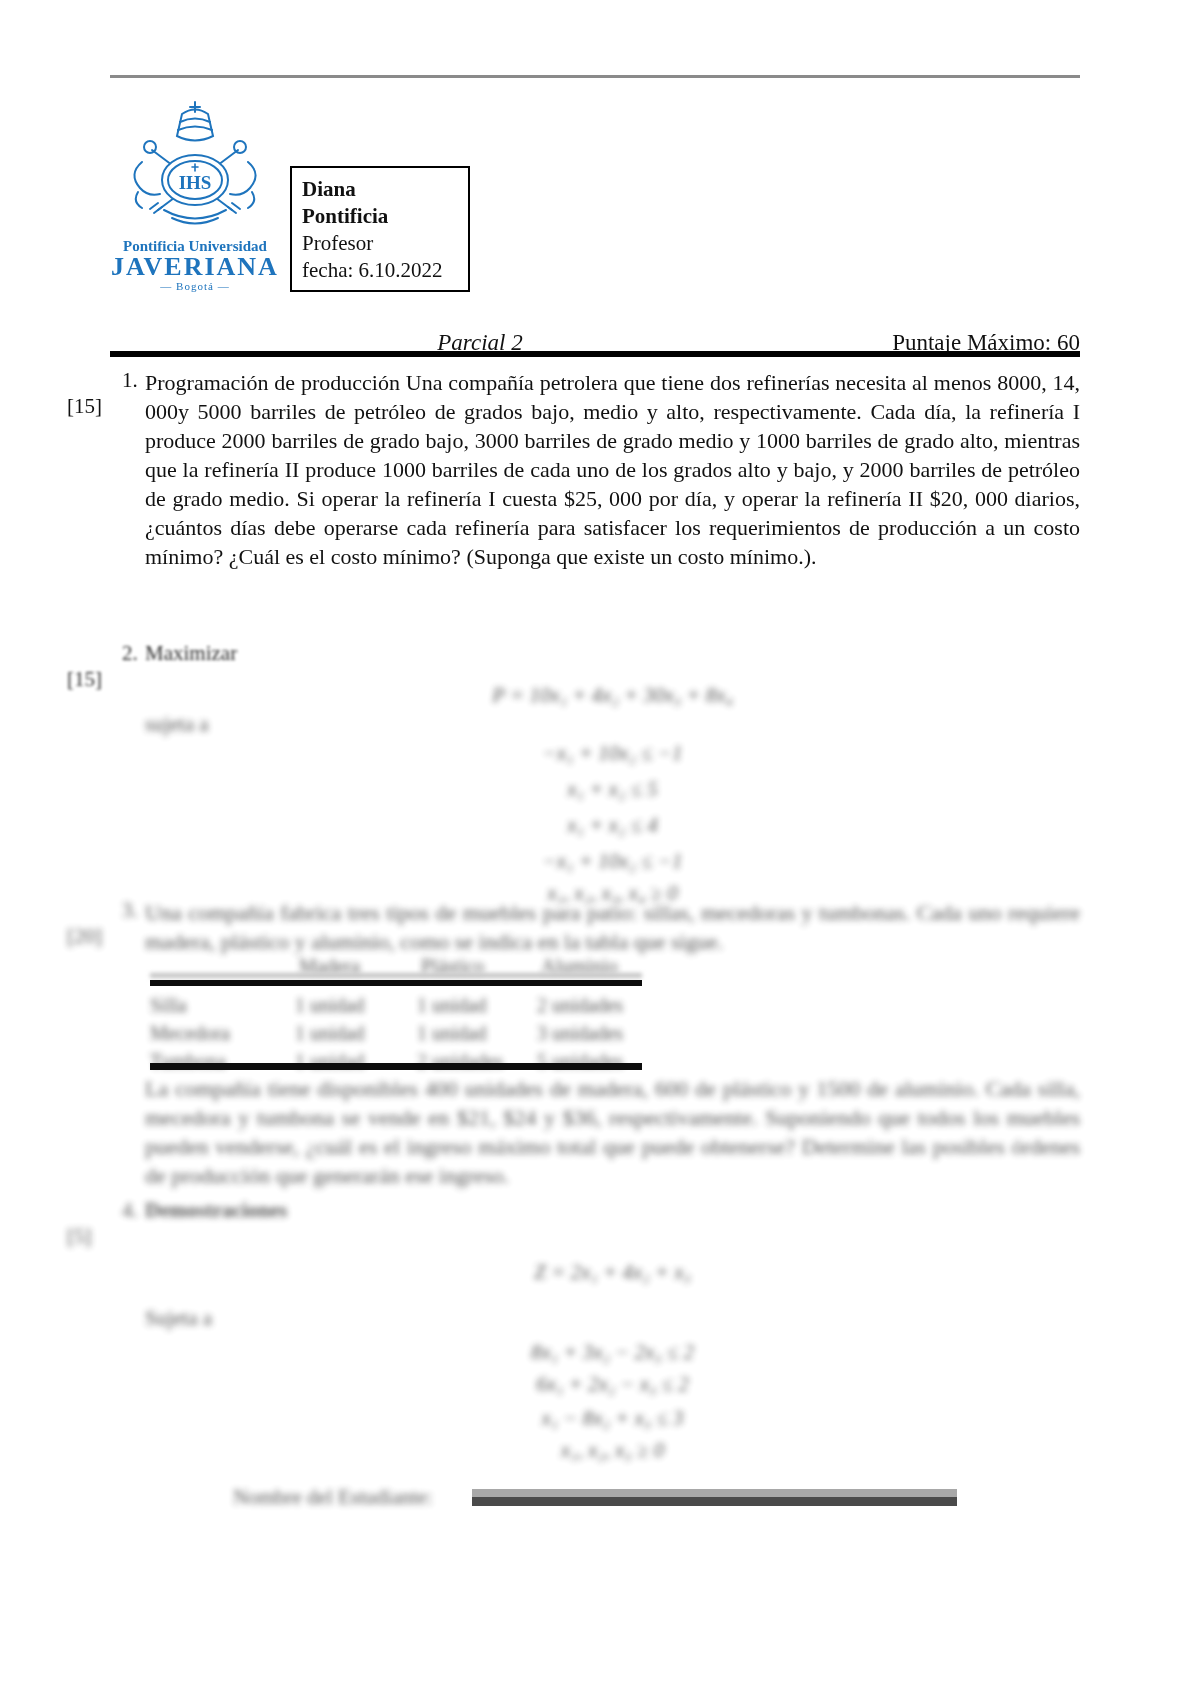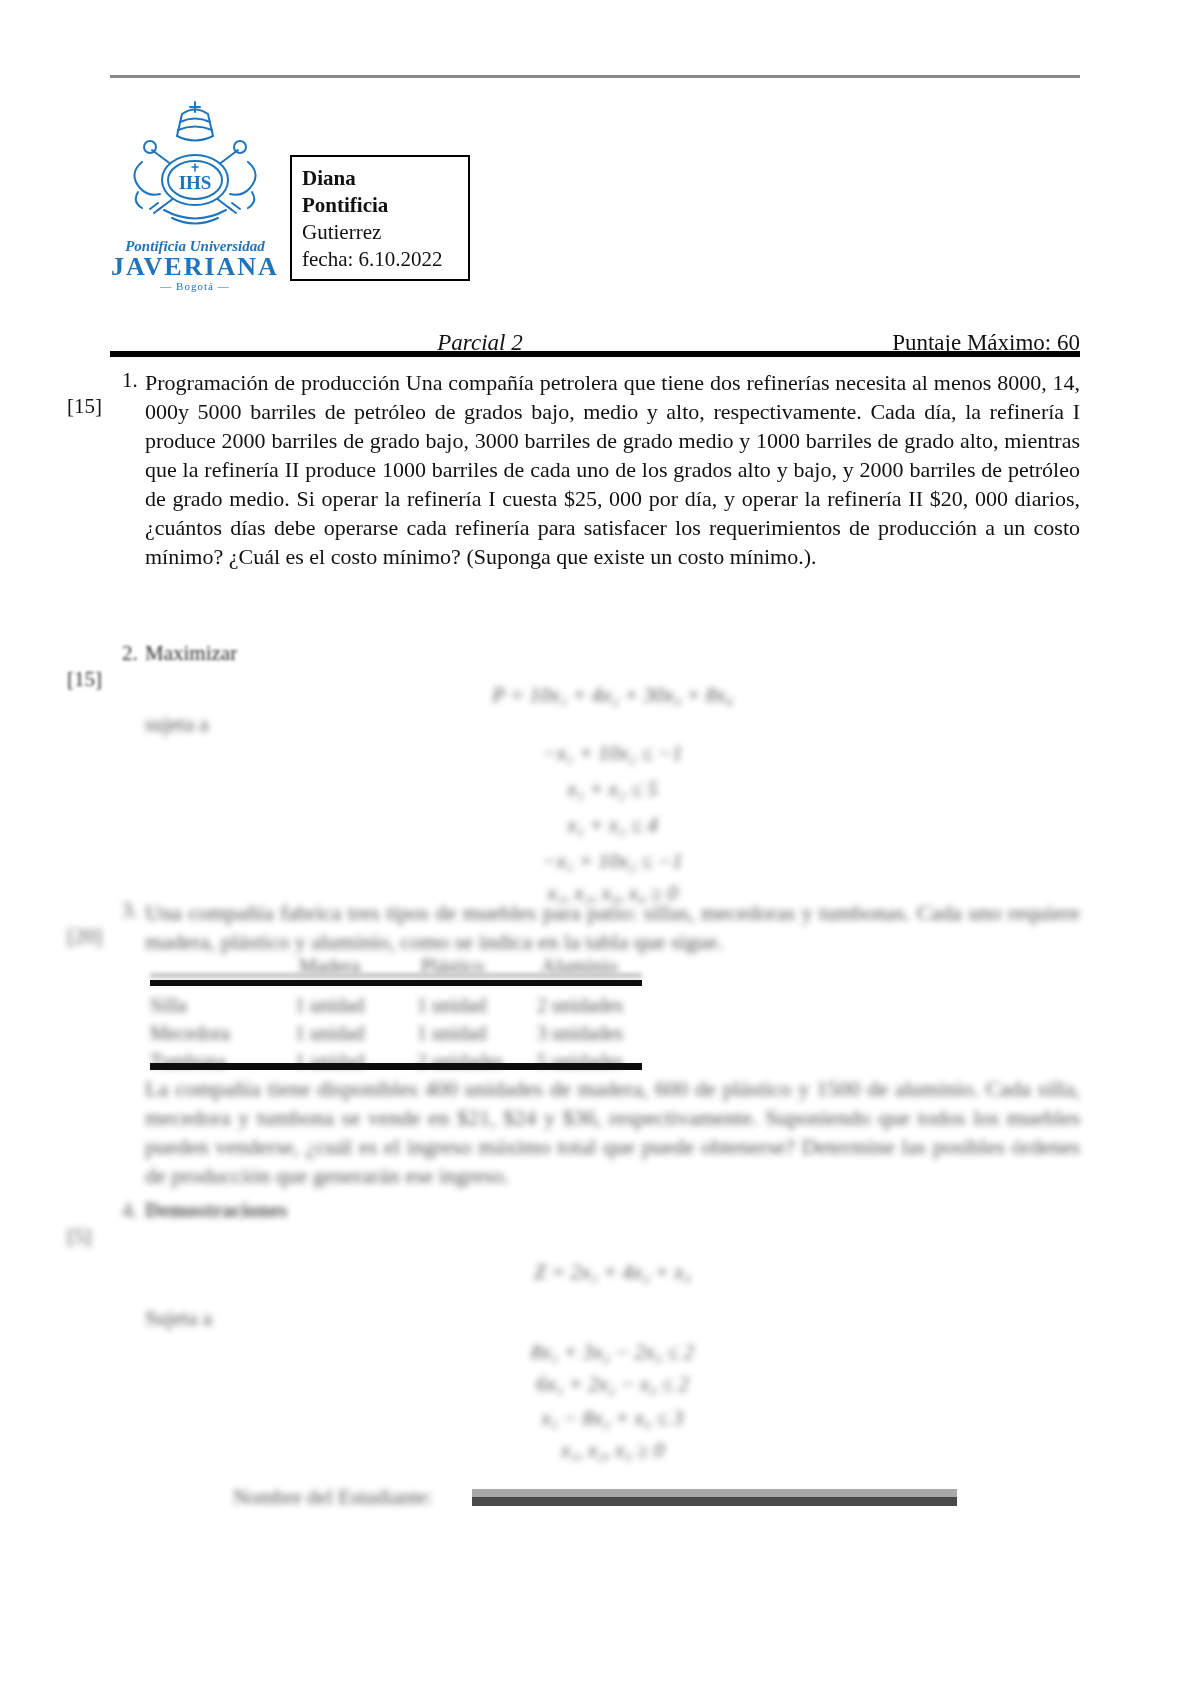--- a/index.html
+++ b/index.html
@@ -8,24 +8,24 @@
     font-family:"Liberation Serif","DejaVu Serif",serif;color:#111;
     margin:0 auto;overflow:hidden;
   }
   .abs{position:absolute;}
 
   
   .top-rule{left:110px;top:75px;width:970px;height:3px;background:#8a8a8a;}
   .heavy-rule{left:110px;top:351px;width:970px;height:6px;background:#000;}
 
   
-  .header{left:110px;top:100px;width:970px;display:flex;align-items:center;}
+  .header{left:110px;top:100px;width:970px;display:flex;align-items:flex-end;}
   .logo-wrap{width:170px;text-align:center;color:#1E74BD;flex:0 0 auto;}
   .logo-svg{display:block;margin:0 auto;}
-  .logo-line1{font-size:15px;font-weight:700;line-height:16px;font-style:italic;}
+  .logo-line1{font-size:15px;font-weight:700;line-height:16px;}
   .logo-line2{font-size:26px;font-weight:700;letter-spacing:2px;line-height:26px;}
   .logo-line3{font-size:11px;line-height:12px;letter-spacing:1px;}
   .titles{flex:1 1 auto;text-align:center;padding-top:52px;padding-right:120px;}
   .t1{font-size:24px;letter-spacing:.5px;line-height:30px;}
   .t2{font-size:29px;font-weight:700;line-height:34px;}
   .t3{font-size:24px;font-weight:700;line-height:30px;}
   .prof-box{flex:0 0 auto;width:156px;border:2px solid #000;margin-top:43px;
     padding:8px 10px;font-size:21px;line-height:27px;height:106px;margin-left:10px;}
   .pb-name{font-weight:700;}
 
@@ -111,21 +111,21 @@
       </svg>
       <div class="logo-line1">Pontificia Universidad</div>
       <div class="logo-line2">JAVERIANA</div>
       <div class="logo-line3">— Bogotá —</div>
     </div>
 
 
     <div class="prof-box">
       <div class="pb-name">Diana</div>
       <div class="pb-name">Pontificia</div>
-      <div>Gutierrez</div>
+      <div>Profesor</div>
       <div>fecha: 6.10.2022</div>
     </div>
   </div>
 
   <div class="abs title-row">
     <div class="parcial-wrap">
       <span class="parcial">Parcial 2</span>
     </div>
     <span class="score">Puntaje Máximo: 60</span>
   </div>

